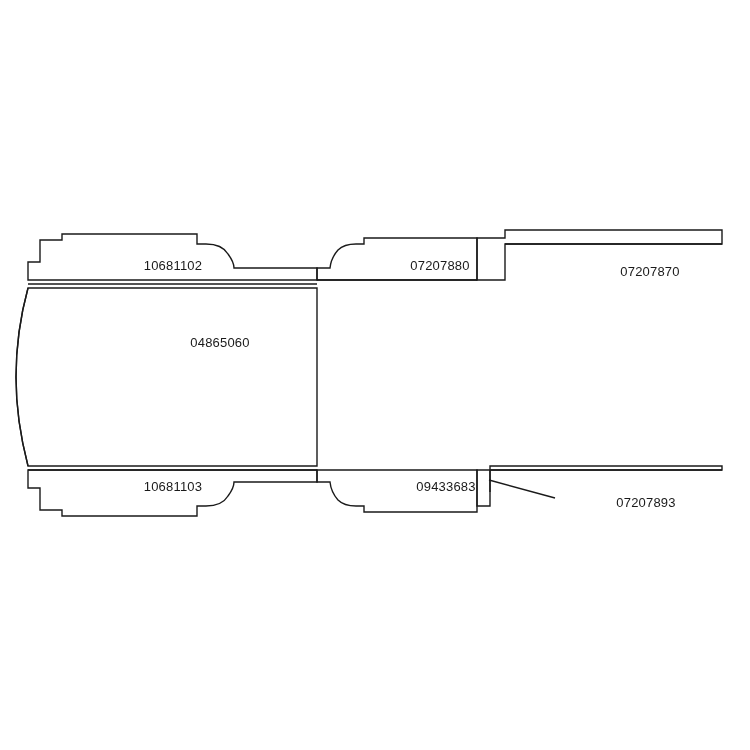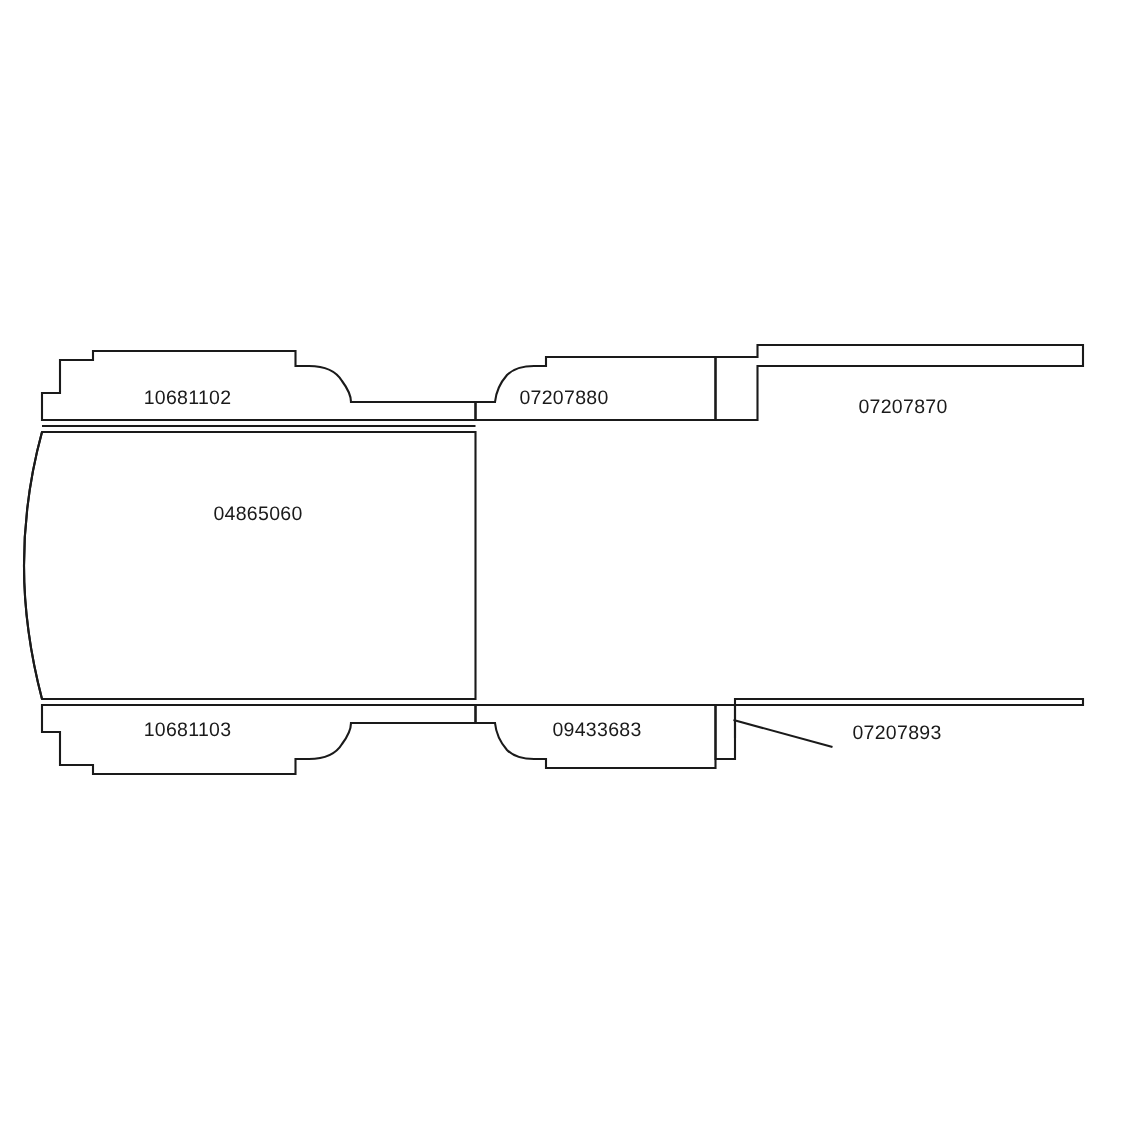--- a/index.html
+++ b/index.html
@@ -25,20 +25,21 @@
     top: 0;
   }
   .part-label {
     position: absolute;
     font-family: "Liberation Sans", sans-serif;
     font-size: 13px;
     color: #1a1a1a;
     white-space: nowrap;
     transform: translate(-50%, -50%);
     letter-spacing: 0.2px;
+    margin-left: 48px;
   }
 </style>
 </head>
 <body>
 
 <div id="diagram-root">
 
   <svg id="diagram-svg" width="750" height="750" viewBox="0 0 750 750">
 
     <g fill="none" stroke="#1a1a1a" stroke-width="1.4" stroke-linejoin="miter" stroke-linecap="butt">
@@ -67,20 +68,20 @@
       <path d="M 477 470 L 490 470 L 490 466 L 722 466 L 722 470 L 490 470 L 490 506 L 477 506 Z"></path>
       <path d="M 490 470 L 722 470"></path>
       <path d="M 490 470 L 490 492"></path>
 
       <path d="M 555 498 L 489 480"></path>
 
     </g>
   </svg>
 
   <div class="part-label" style="left:125px; top:265px;">10681102</div>
-  <div class="part-label" style="left:376px; top:265px;">07207880</div>
+  <div class="part-label" style="left:392px; top:265px;">07207880</div>
   <div class="part-label" style="left:602px; top:271px;">07207870</div>
   <div class="part-label" style="left:172px; top:342px;">04865060</div>
   <div class="part-label" style="left:125px; top:486px;">10681103</div>
   <div class="part-label" style="left:398px; top:486px;">09433683</div>
-  <div class="part-label" style="left:598px; top:488px;">07207893</div>
+  <div class="part-label" style="left:598px; top:502px;">07207893</div>
 
 </div>
 
 </body></html>

